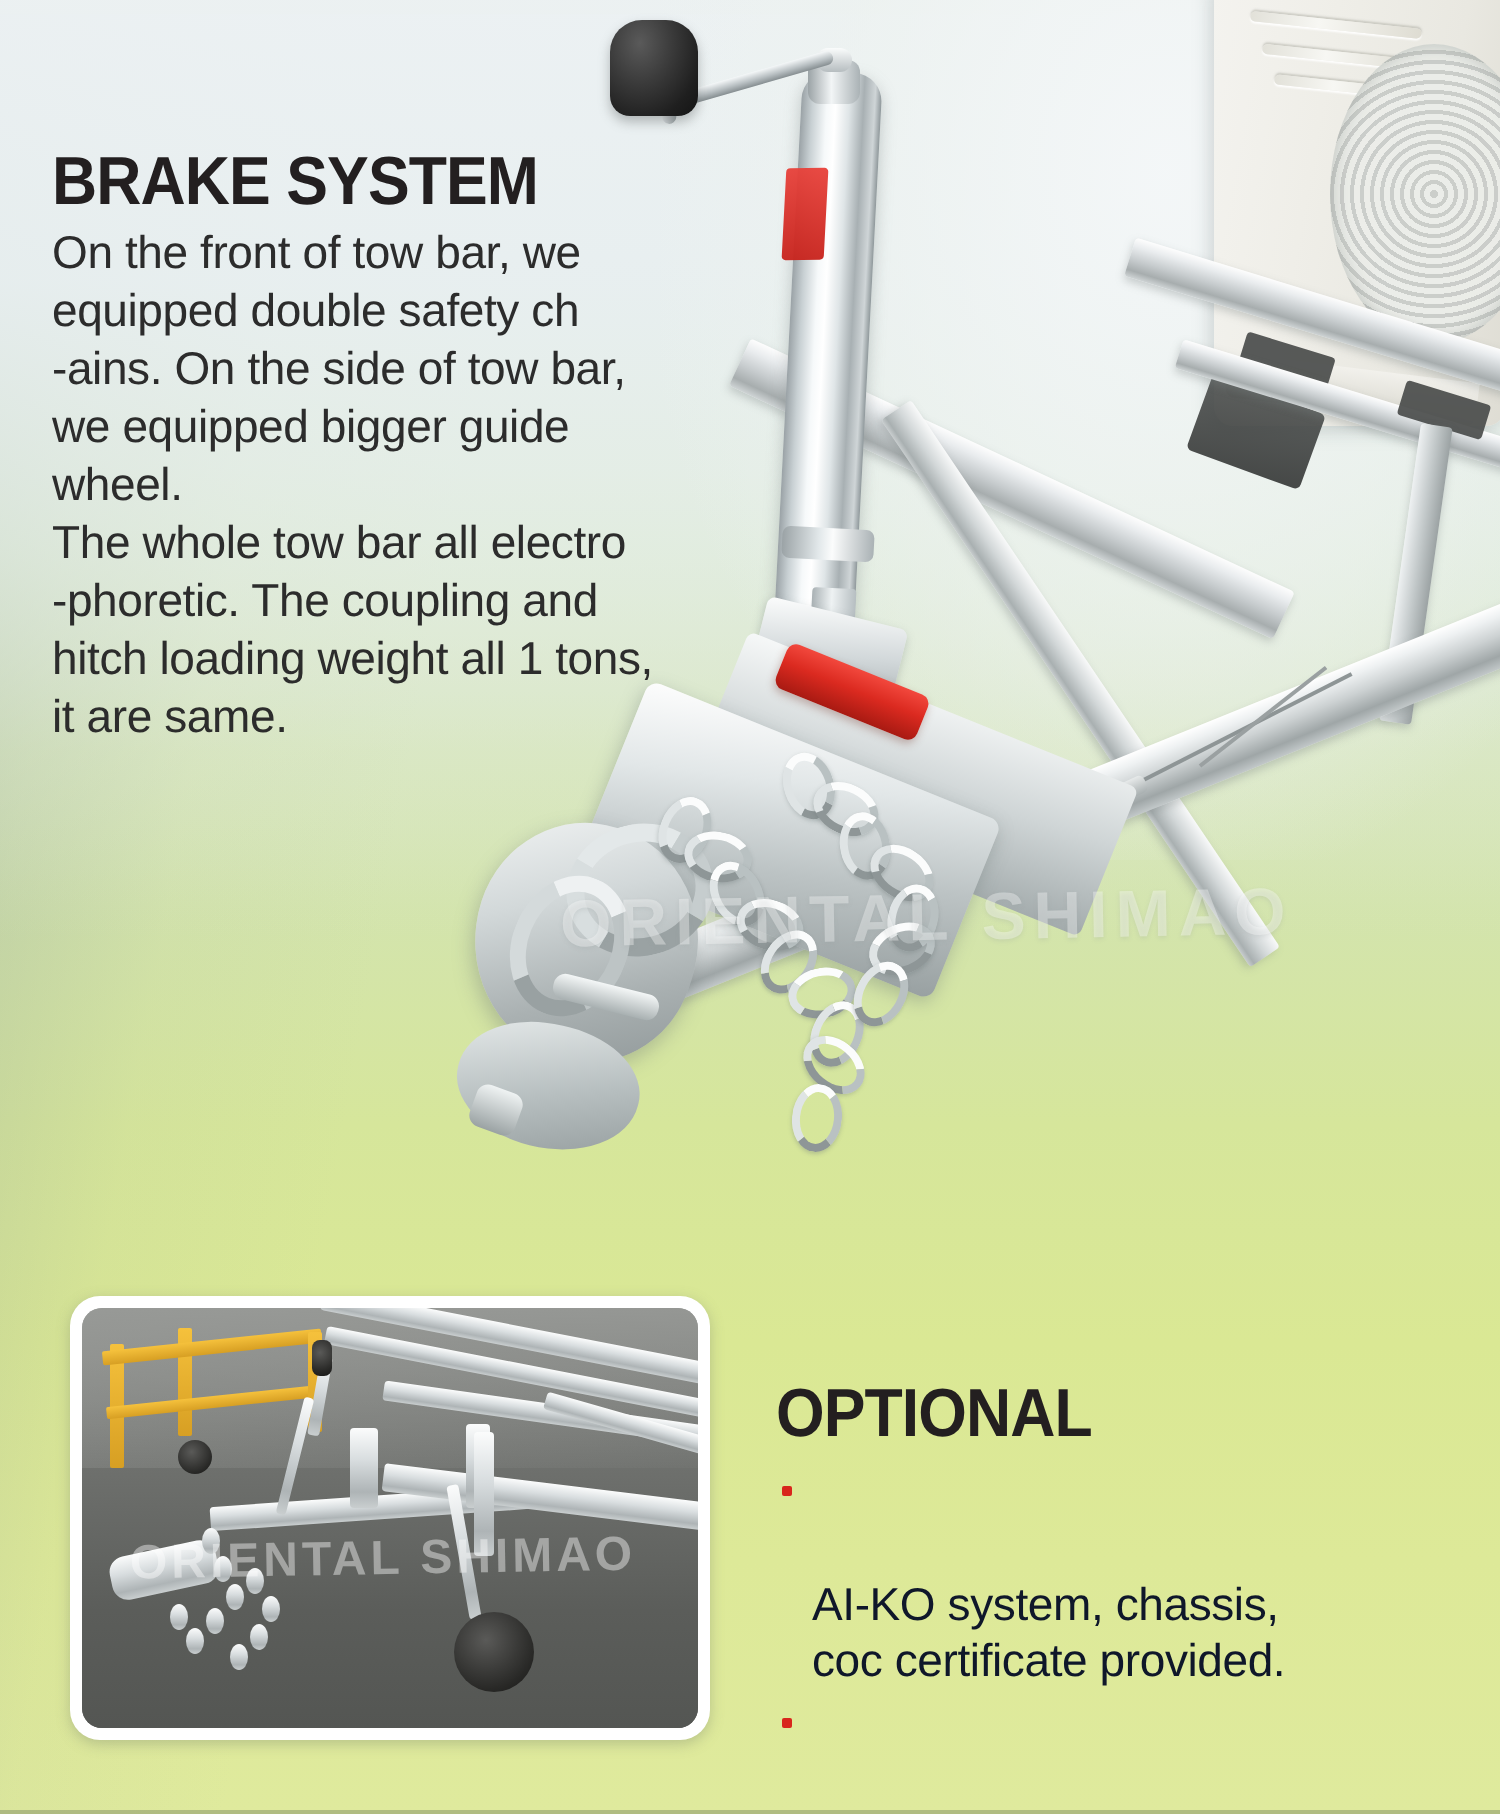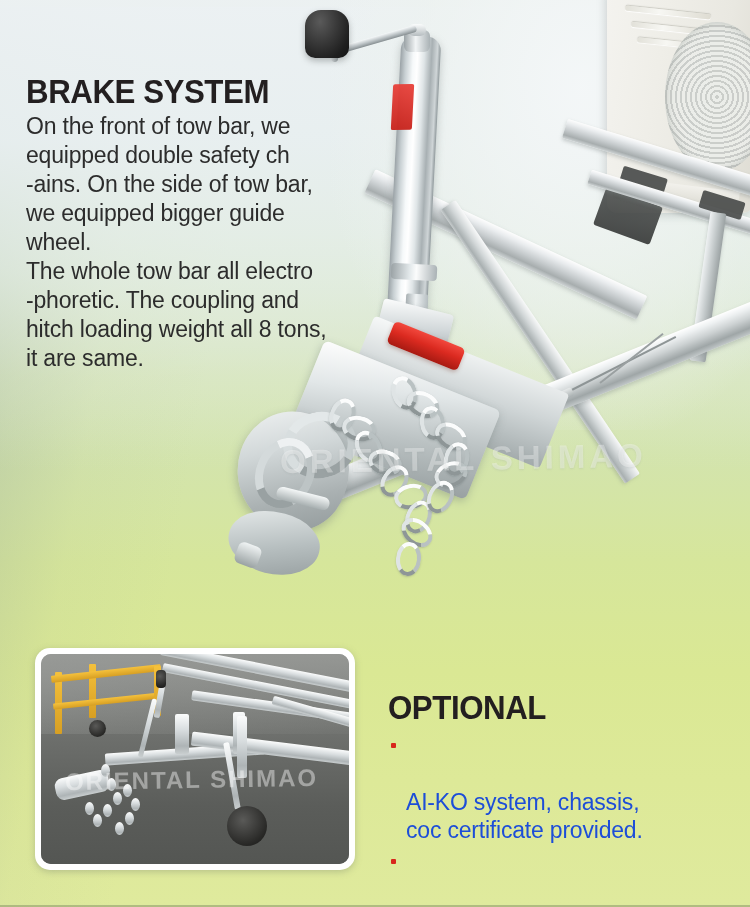--- a/index.html
+++ b/index.html
@@ -334,21 +334,21 @@
   .opt-block{position:absolute;left:388px;top:690px;width:340px;}
   .h-opt{
     font-family:"Liberation Sans Narrow","Liberation Sans",sans-serif;
     font-size:34px;font-weight:700;letter-spacing:-0.5px;
     color:#231f20;margin:0 0 8px 0;line-height:1;
     transform:scaleX(.92);transform-origin:left center;
   }
   .opt-list{list-style:none;margin:0;padding:0;}
   .opt-item{
     position:relative;padding-left:18px;
-    font-size:23px;line-height:28px;color:#1d4ed8;letter-spacing:-0.2px;
+    font-size:23px;line-height:28px;color:#0f172a;letter-spacing:-0.2px;
     margin-bottom:4px;white-space:pre-line;
   }
   .opt-item .dot{
     position:absolute;left:3px;top:11px;width:5px;height:5px;
     background:#d8261c;border-radius:1px;
   }
 </style>
 </head>
 <body>
 
@@ -432,21 +432,21 @@
 
   <div class="brake-block">
     <h1 class="h-brake">BRAKE SYSTEM</h1>
     <p class="brake-body">On the front of tow bar, we
 equipped double safety ch
 -ains. On the side of tow bar,
 we equipped bigger guide
 wheel.
 The whole tow bar all electro
 -phoretic. The coupling and
-hitch loading weight all 8 tons,
+hitch loading weight all 1 tons,
 it are same.</p>
   </div>
 
   <div class="inset">
     <div class="inset-img">
       <div class="ws-wall"></div>
       <div class="ws-floor"></div>
 
       <div class="ws-yellow" style="left:14px;top:18px;width:7px;height:62px;"></div>
       <div class="ws-yellow" style="left:48px;top:10px;width:7px;height:54px;"></div>

